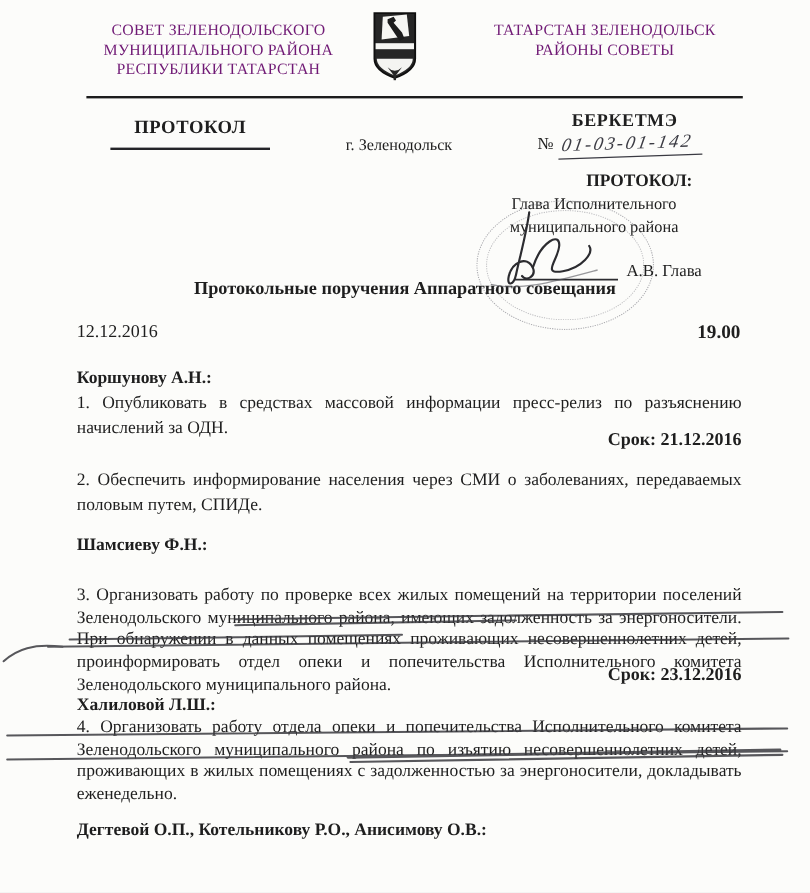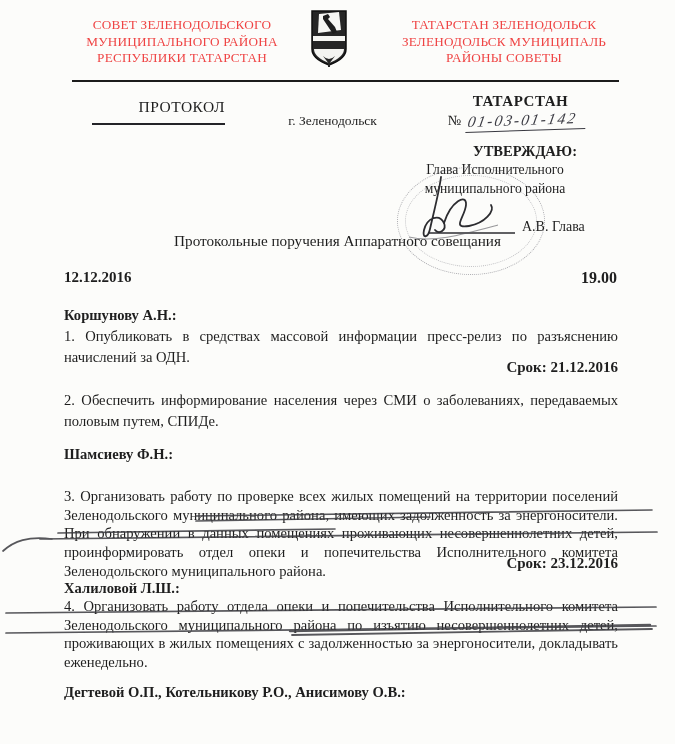--- a/index.html
+++ b/index.html
@@ -4,45 +4,45 @@
 <style>
   html,body{margin:0;padding:0;background:#e8e8e6;}
   .page{
     position:relative;width:675px;height:744px;margin:0 auto;
     background:#fcfcfa;overflow:hidden;
     font-family:"Liberation Serif","DejaVu Serif",serif;
     color:#1e1e1e;
   }
   .abs{position:absolute;}
   
-  .org{text-align:center;font-size:13.2px;line-height:16.5px;letter-spacing:.2px;color:#ef4444;}
+  .org{text-align:center;font-size:13.2px;line-height:16.5px;letter-spacing:.2px;color:#701a75;}
   .org-left{left:58px;top:17px;width:248px;}
   .org-right{left:366px;top:17px;width:276px;}
   .emblem{left:310px;top:9px;width:38px;height:58px;}
   .rule{left:72px;top:80px;width:547px;height:2px;background:#1c1c1c;}
   
-  .protocol{left:92px;top:98px;width:133px;text-align:right;font-weight:normal;font-size:15.5px;letter-spacing:.5px;}
+  .protocol{left:92px;top:98px;width:133px;text-align:center;font-weight:bold;font-size:15.5px;letter-spacing:.5px;}
   .protocol-underline{left:92px;top:123px;width:133px;height:1.8px;background:#242428;}
   .city{left:260px;top:113px;width:145px;text-align:center;font-size:13.5px;}
   .berketme{left:443px;top:93px;width:155px;text-align:center;font-weight:bold;font-size:15px;letter-spacing:.5px;}
   .number-row{left:448px;top:111px;font-size:14px;white-space:nowrap;}
   .hw-wrap{display:inline-block;border-bottom:1.6px solid #3a3a42;padding:0 8px 1px 3px;transform:rotate(-2deg);}
   .hw{display:inline-block;font-style:italic;letter-spacing:2px;font-size:15.5px;color:#3c3c44;transform:skewX(-12deg);}
   
   .approve-label{left:455px;top:143px;width:122px;text-align:right;font-weight:bold;font-size:14.5px;}
   .approve-pos{left:402px;top:161px;width:186px;text-align:center;font-size:13.6px;line-height:18.5px;}
   .stamp{left:397px;top:167px;width:146px;height:106px;border-radius:50%;
          border:1.6px dotted rgba(108,108,118,.55);filter:blur(.3px);z-index:1;}
   .stamp::before{content:"";position:absolute;inset:7px;border-radius:50%;
          border:1px dotted rgba(108,108,118,.4);}
   .signature-svg{left:403px;top:171px;width:135px;height:72px;z-index:3;}
   .signer{left:522px;top:219px;font-size:14px;z-index:3;}
   
-  .doc-title{left:0;top:232px;width:675px;text-align:center;font-weight:normal;font-size:15.2px;z-index:2;}
-  .date{left:64px;top:269px;font-weight:bold;font-size:15px;text-align:center;}
+  .doc-title{left:0;top:232px;width:675px;text-align:center;font-weight:bold;font-size:15.2px;z-index:2;}
+  .date{left:64px;top:269px;font-weight:normal;font-size:15px;text-align:center;}
   .time{right:58px;top:269px;font-weight:bold;font-size:16px;}
   
   .assignee{left:64px;width:554px;font-weight:bold;font-size:14.6px;}
   .para{left:64px;width:554px;font-size:14.6px;text-align:justify;}
   .lh21{line-height:21px;}
   .lh205{line-height:20.5px;}
   .lh186{line-height:18.7px;}
   .deadline{left:64px;width:554px;text-align:right;font-weight:bold;font-size:15px;}
   .pen-overlay{left:0;top:0;width:675px;height:744px;z-index:4;pointer-events:none;}
 </style>
@@ -64,36 +64,35 @@
       <path d="M13 7 l5 -2 2 3 -2 2 7 8 2 5 -4 2 -6 -9 -4 -6 z" fill="#1d1d1d"></path>
       <rect x="3" y="27" width="32" height="5" fill="#f6f6f3"></rect>
       <path d="M4 40 Q4 48 19 54 Q34 48 34 40 Z" fill="#f4f4f1"></path>
       <path d="M13 47 Q19 53 25 47 L19 55 Z" fill="#262626"></path>
       <rect x="18" y="54" width="2" height="4" fill="#262626"></rect>
     </svg>
   </div>
 
   <div class="abs org org-right">
     <div>ТАТАРСТАН ЗЕЛЕНОДОЛЬСК</div>
-    <div>ЗЕЛЕНОДОЛЬСК МУНИЦИПАЛЬ</div>
     <div>РАЙОНЫ СОВЕТЫ</div>
   </div>
 
   <div class="abs rule"></div>
 
   <div class="abs protocol">ПРОТОКОЛ</div>
   <div class="abs protocol-underline"></div>
   <div class="abs city">г. Зеленодольск</div>
-  <div class="abs berketme">ТАТАРСТАН</div>
+  <div class="abs berketme">БЕРКЕТМЭ</div>
   <div class="abs number-row">
     <span>№</span>
     <span class="hw-wrap"><span class="hw">01-03-01-142</span></span>
   </div>
 
-  <div class="abs approve-label">УТВЕРЖДАЮ:</div>
+  <div class="abs approve-label">ПРОТОКОЛ:</div>
   <div class="abs approve-pos">
     <div>Глава Исполнительного</div>
     <div>муниципального района</div>
   </div>
   <div class="abs stamp"></div>
   <div class="abs signature-svg">
     <svg width="135" height="72" viewBox="0 0 135 72" fill="none">
       <path d="M38 6 C36 22 30 44 27 58 C25 67 19 68 21 59 C24 47 36 42 41 52 C44 59 36 64 32 59" stroke="#2c2c30" stroke-width="1.8" stroke-linecap="round"></path>
       <path d="M41 52 C48 30 64 22 63 34 C62 46 48 58 66 55 C82 52 92 40 88 34" stroke="#2c2c30" stroke-width="1.8" stroke-linecap="round"></path>
       <path d="M26 62 L112 62" stroke="#2c2c30" stroke-width="1.3"></path>

